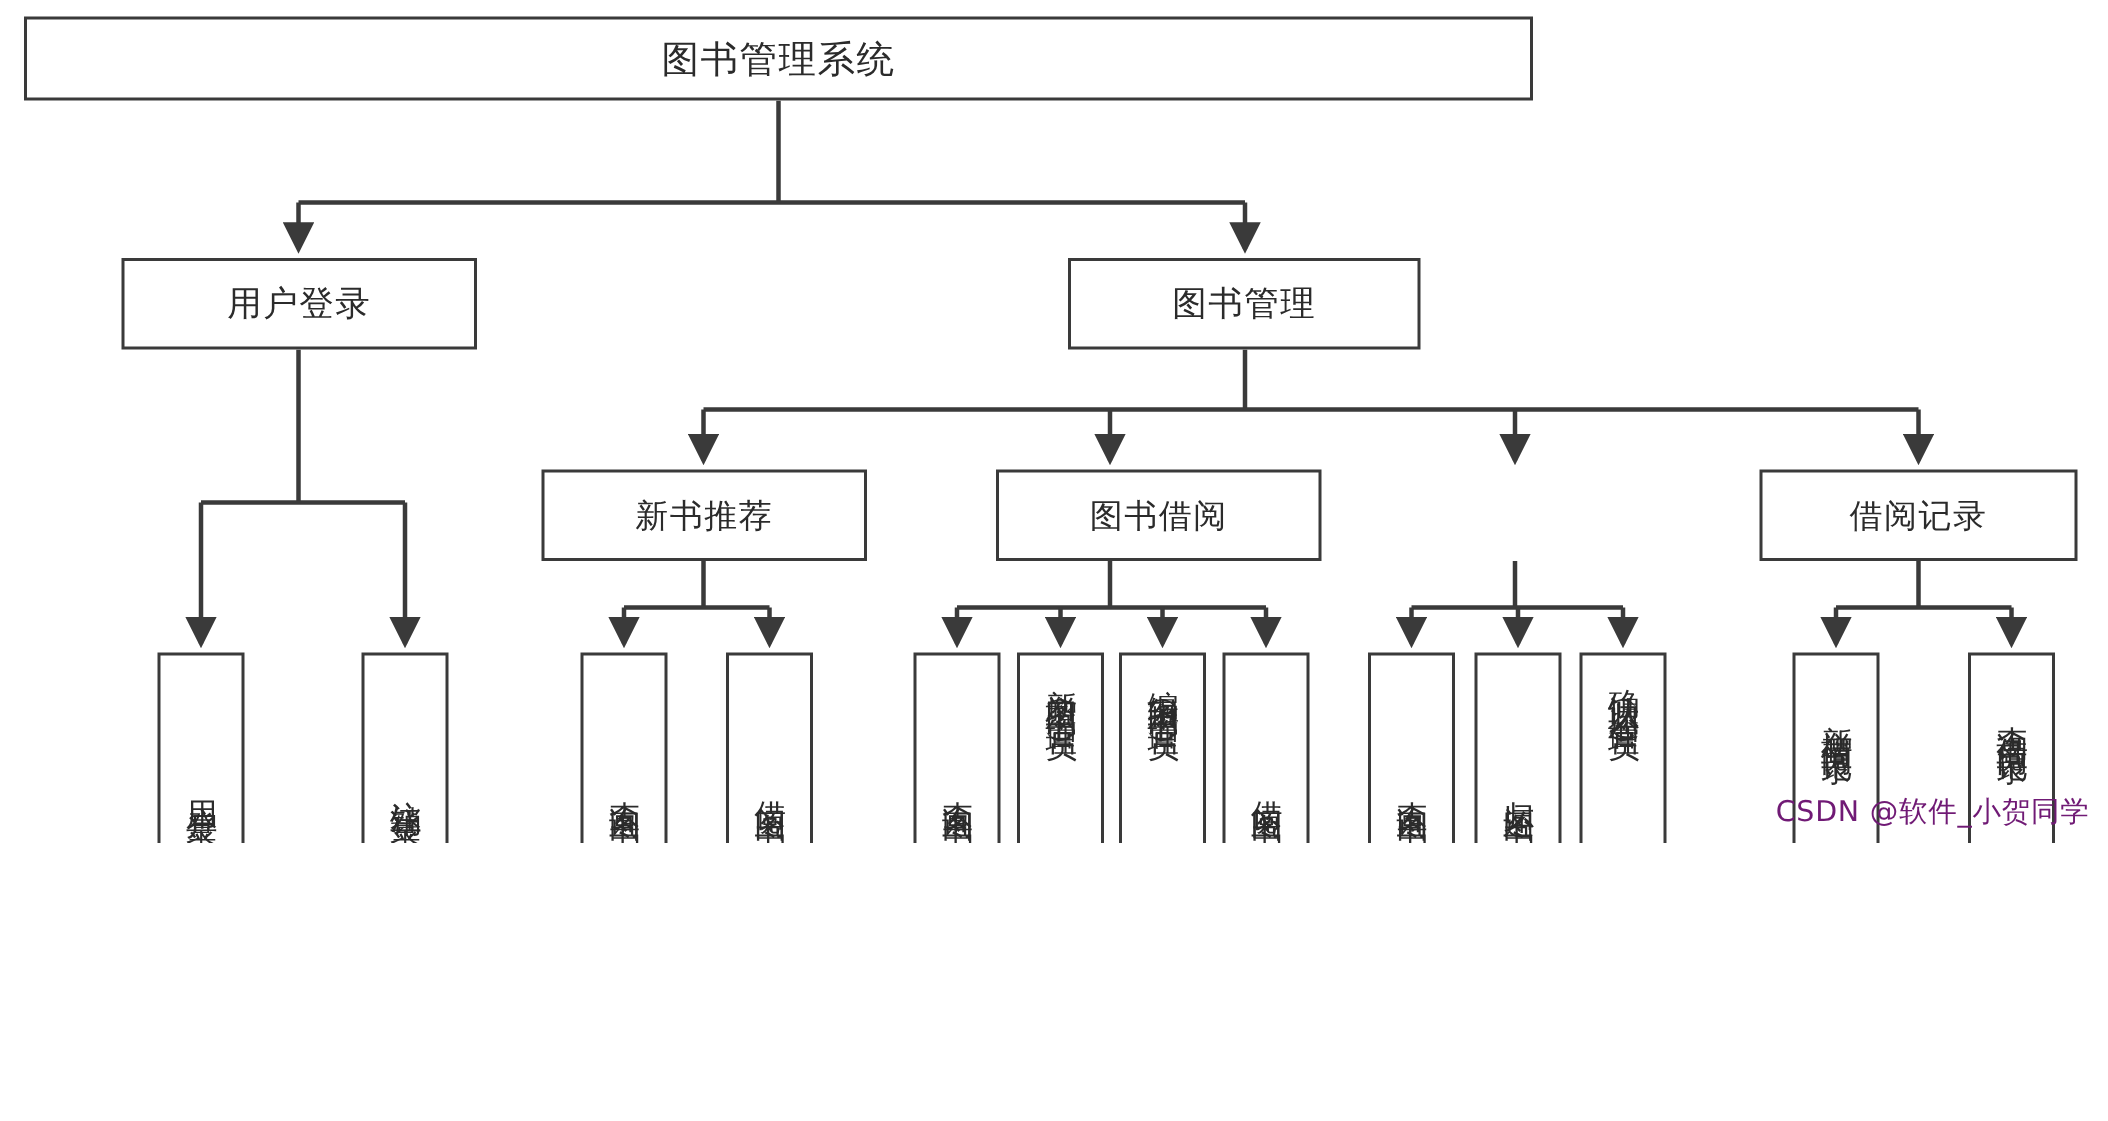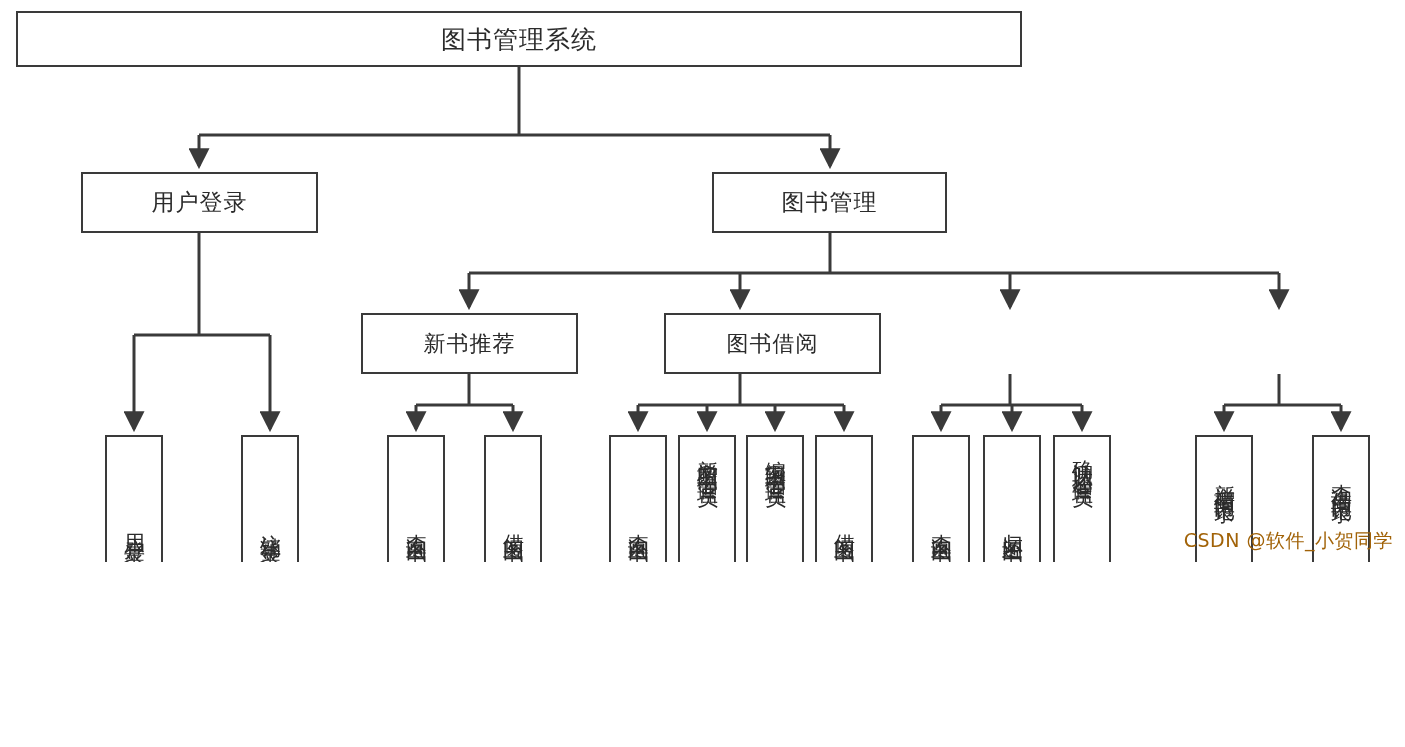--- a/index.html
+++ b/index.html
@@ -60,21 +60,21 @@
   }
   .htext {
     white-space: nowrap;
     letter-spacing: 1px;
   }
   #watermark {
     position: absolute;
     right: 12px;
     bottom: 8px;
     font-size: 19px;
-    color: #a16207;
+    color: #701a75;
     white-space: nowrap;
     letter-spacing: 0.5px;
   }
 </style>
 </head>
 <body>
 
 <div id="canvas">
 
   <svg class="connectors" viewBox="0 0 1405 747" xmlns="http://www.w3.org/2000/svg">
@@ -137,20 +137,23 @@
   <div class="node lvl2" style="left:712px; top:172px; width:235px; height:61px;">
     <span class="htext">图书管理</span>
   </div>
 
   <div class="node lvl3" style="left:361px; top:313px; width:217px; height:61px;">
     <span class="htext">新书推荐</span>
   </div>
   <div class="node lvl3" style="left:632px; top:313px; width:217px; height:61px;margin-left:32px;">
     <span class="htext">图书借阅</span>
   </div>
+  <div class="node lvl3" style="left:1173px; top:313px; width:212px; height:61px;">
+    <span class="htext">借阅记录</span>
+  </div>
 
   <div class="node leaf" style="left:105px; top:435px; width:58px; height:298px; padding-top:80px;">
     <span class="vtext">用户登录</span>
   </div>
   <div class="node leaf" style="left:241px; top:435px; width:58px; height:298px; padding-top:80px;">
     <span class="vtext">注销登录</span>
   </div>
 
   <div class="node leaf" style="left:387px; top:435px; width:58px; height:298px; padding-top:80px;">
     <span class="vtext">查询图书</span>

